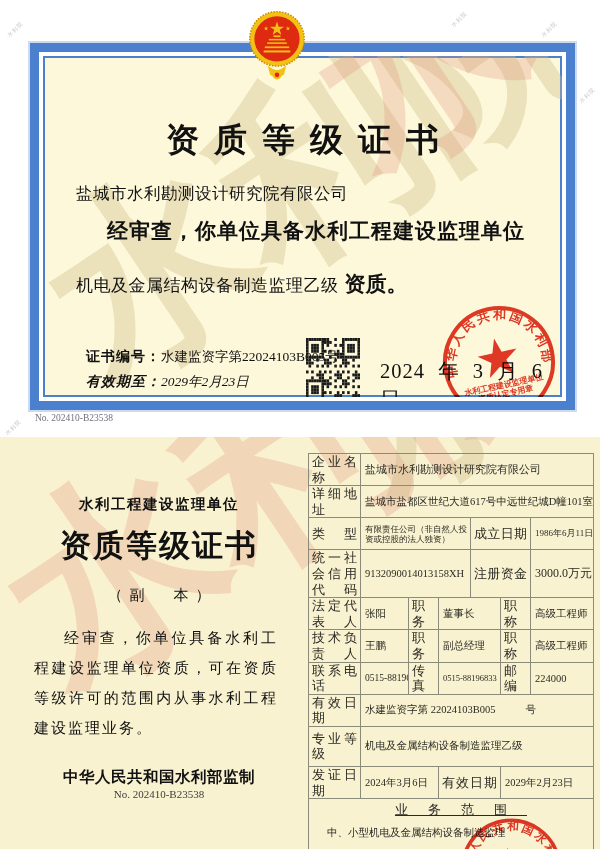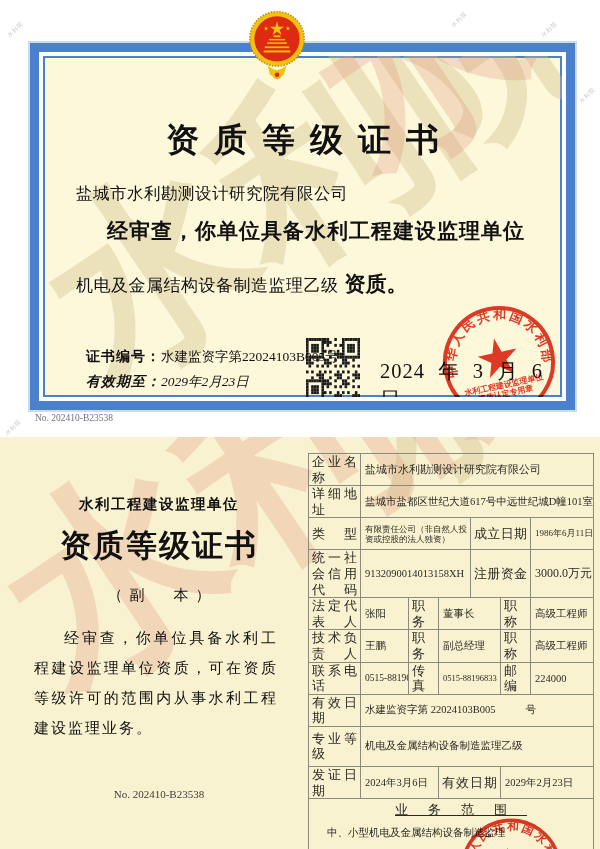--- a/index.html
+++ b/index.html
@@ -348,20 +348,21 @@
 
   <div class="bottom">
     <div class="wm wm-pink" style="left:-30px;top:110px;font-size:210px">水利院</div>
     <div class="wm wm-tan" style="left:300px;top:-70px;font-size:190px">水利院</div>
 
     <div class="dup-left">
       <div class="dup-orgtype">水利工程建设监理单位</div>
       <div class="dup-title">资质等级证书</div>
       <div class="dup-subtitle">（副　本）</div>
       <div class="dup-paragraph">经审查，你单位具备水利工程建设监理单位资质，可在资质等级许可的范围内从事水利工程建设监理业务。</div>
+      <div class="dup-issuer">中华人民共和国水利部监制</div>
       <div class="dup-serial">No. 202410-B23538</div>
     </div>
 
     <table class="dtable">
       <colgroup>
         <col style="width:52px">
           <col style="width:48px">
           <col style="width:30px">
           <col style="width:32px">
         <col style="width:30px">

